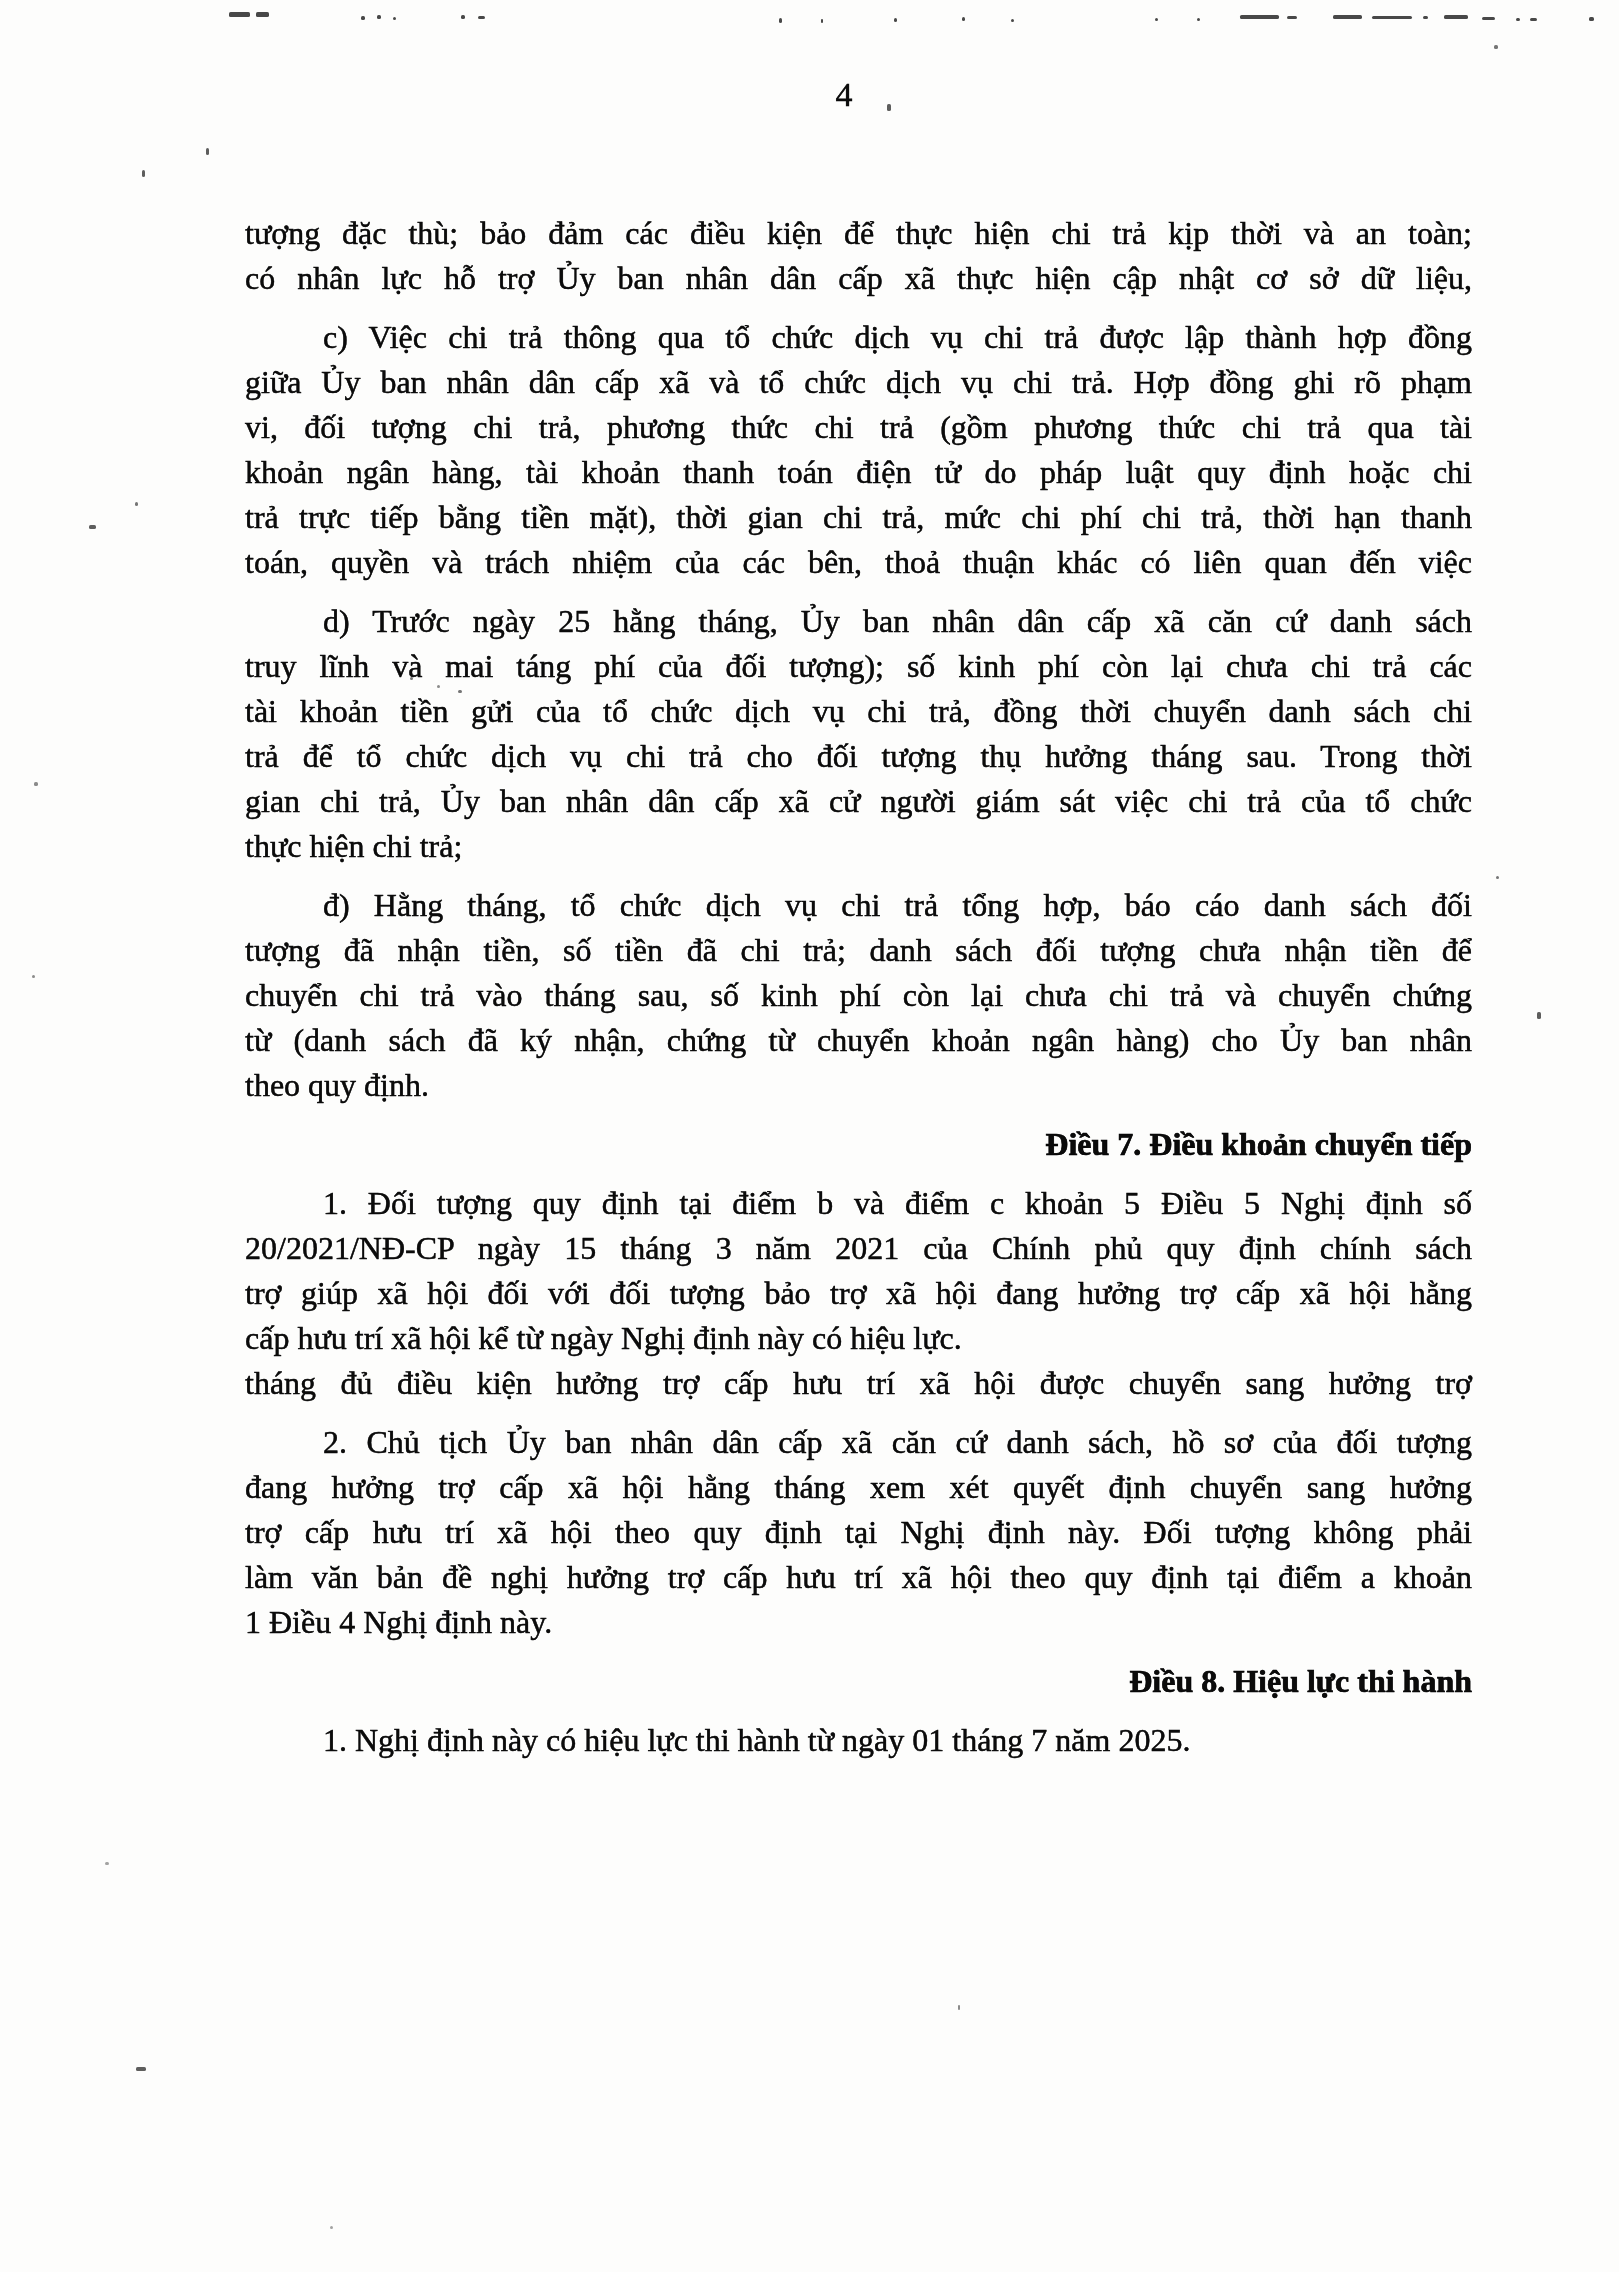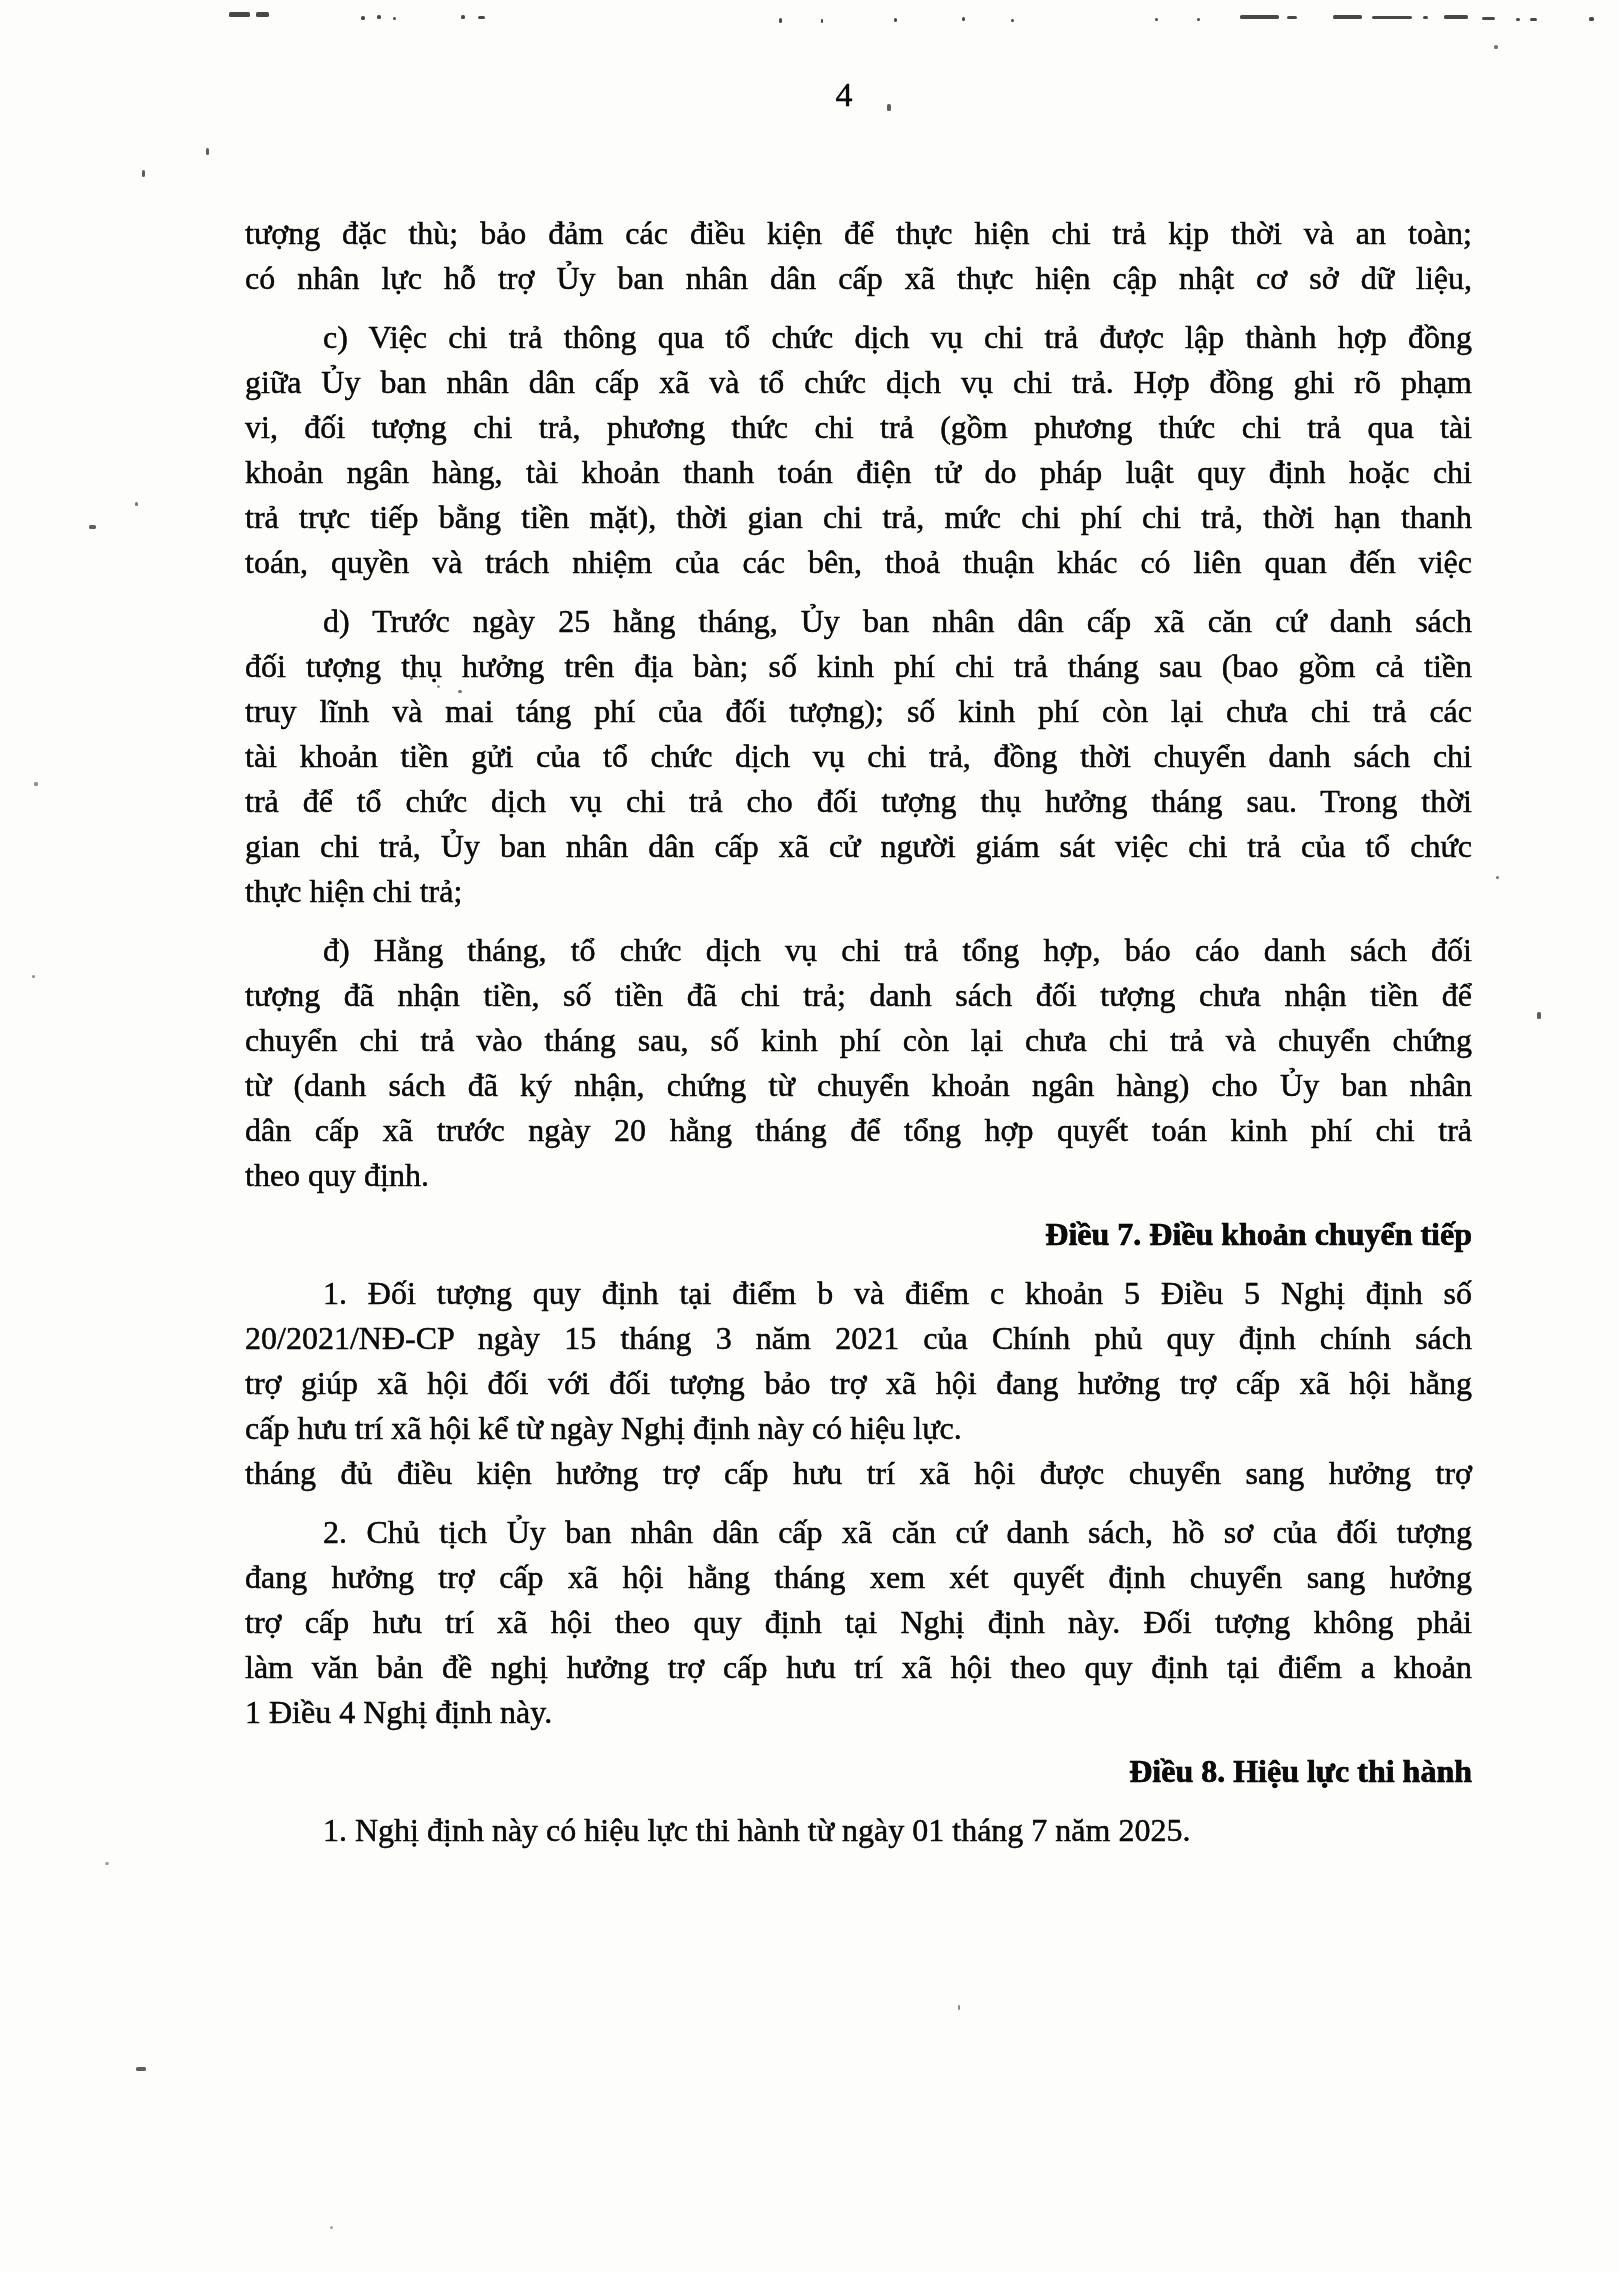--- a/index.html
+++ b/index.html
@@ -67,33 +67,31 @@
       <div class="block para">
         <div class="line first">c) Việc chi trả thông qua tổ chức dịch vụ chi trả được lập thành hợp đồng</div>
         <div class="line">giữa Ủy ban nhân dân cấp xã và tổ chức dịch vụ chi trả. Hợp đồng ghi rõ phạm</div>
         <div class="line">vi, đối tượng chi trả, phương thức chi trả (gồm phương thức chi trả qua tài</div>
         <div class="line">khoản ngân hàng, tài khoản thanh toán điện tử do pháp luật quy định hoặc chi</div>
         <div class="line">trả trực tiếp bằng tiền mặt), thời gian chi trả, mức chi phí chi trả, thời hạn thanh</div>
         <div class="line">toán, quyền và trách nhiệm của các bên, thoả thuận khác có liên quan đến việc</div>
       </div>
       <div class="block para">
         <div class="line first">d) Trước ngày 25 hằng tháng, Ủy ban nhân dân cấp xã căn cứ danh sách</div>
-        <div class="line">đối tượng thụ hưởng trên địa bàn; số kinh phí chi trả tháng sau (bao gồm cả tiền</div>
         <div class="line">truy lĩnh và mai táng phí của đối tượng); số kinh phí còn lại chưa chi trả các</div>
         <div class="line">tài khoản tiền gửi của tổ chức dịch vụ chi trả, đồng thời chuyển danh sách chi</div>
         <div class="line">trả để tổ chức dịch vụ chi trả cho đối tượng thụ hưởng tháng sau. Trong thời</div>
         <div class="line">gian chi trả, Ủy ban nhân dân cấp xã cử người giám sát việc chi trả của tổ chức</div>
         <div class="line last">thực hiện chi trả;</div>
       </div>
       <div class="block para">
         <div class="line first">đ) Hằng tháng, tổ chức dịch vụ chi trả tổng hợp, báo cáo danh sách đối</div>
         <div class="line">tượng đã nhận tiền, số tiền đã chi trả; danh sách đối tượng chưa nhận tiền để</div>
         <div class="line">chuyển chi trả vào tháng sau, số kinh phí còn lại chưa chi trả và chuyển chứng</div>
         <div class="line">từ (danh sách đã ký nhận, chứng từ chuyển khoản ngân hàng) cho Ủy ban nhân</div>
-        <div class="line">dân cấp xã trước ngày 20 hằng tháng để tổng hợp quyết toán kinh phí chi trả</div>
         <div class="line last">theo quy định.</div>
       </div>
       <div class="block heading">Điều 7. Điều khoản chuyển tiếp</div>
       <div class="block para">
         <div class="line first">1. Đối tượng quy định tại điểm b và điểm c khoản 5 Điều 5 Nghị định số</div>
         <div class="line">20/2021/NĐ-CP ngày 15 tháng 3 năm 2021 của Chính phủ quy định chính sách</div>
         <div class="line">trợ giúp xã hội đối với đối tượng bảo trợ xã hội đang hưởng trợ cấp xã hội hằng</div>
         <div class="line last">cấp hưu trí xã hội kể từ ngày Nghị định này có hiệu lực.</div>
         <div class="line">tháng đủ điều kiện hưởng trợ cấp hưu trí xã hội được chuyển sang hưởng trợ</div>
       </div>

